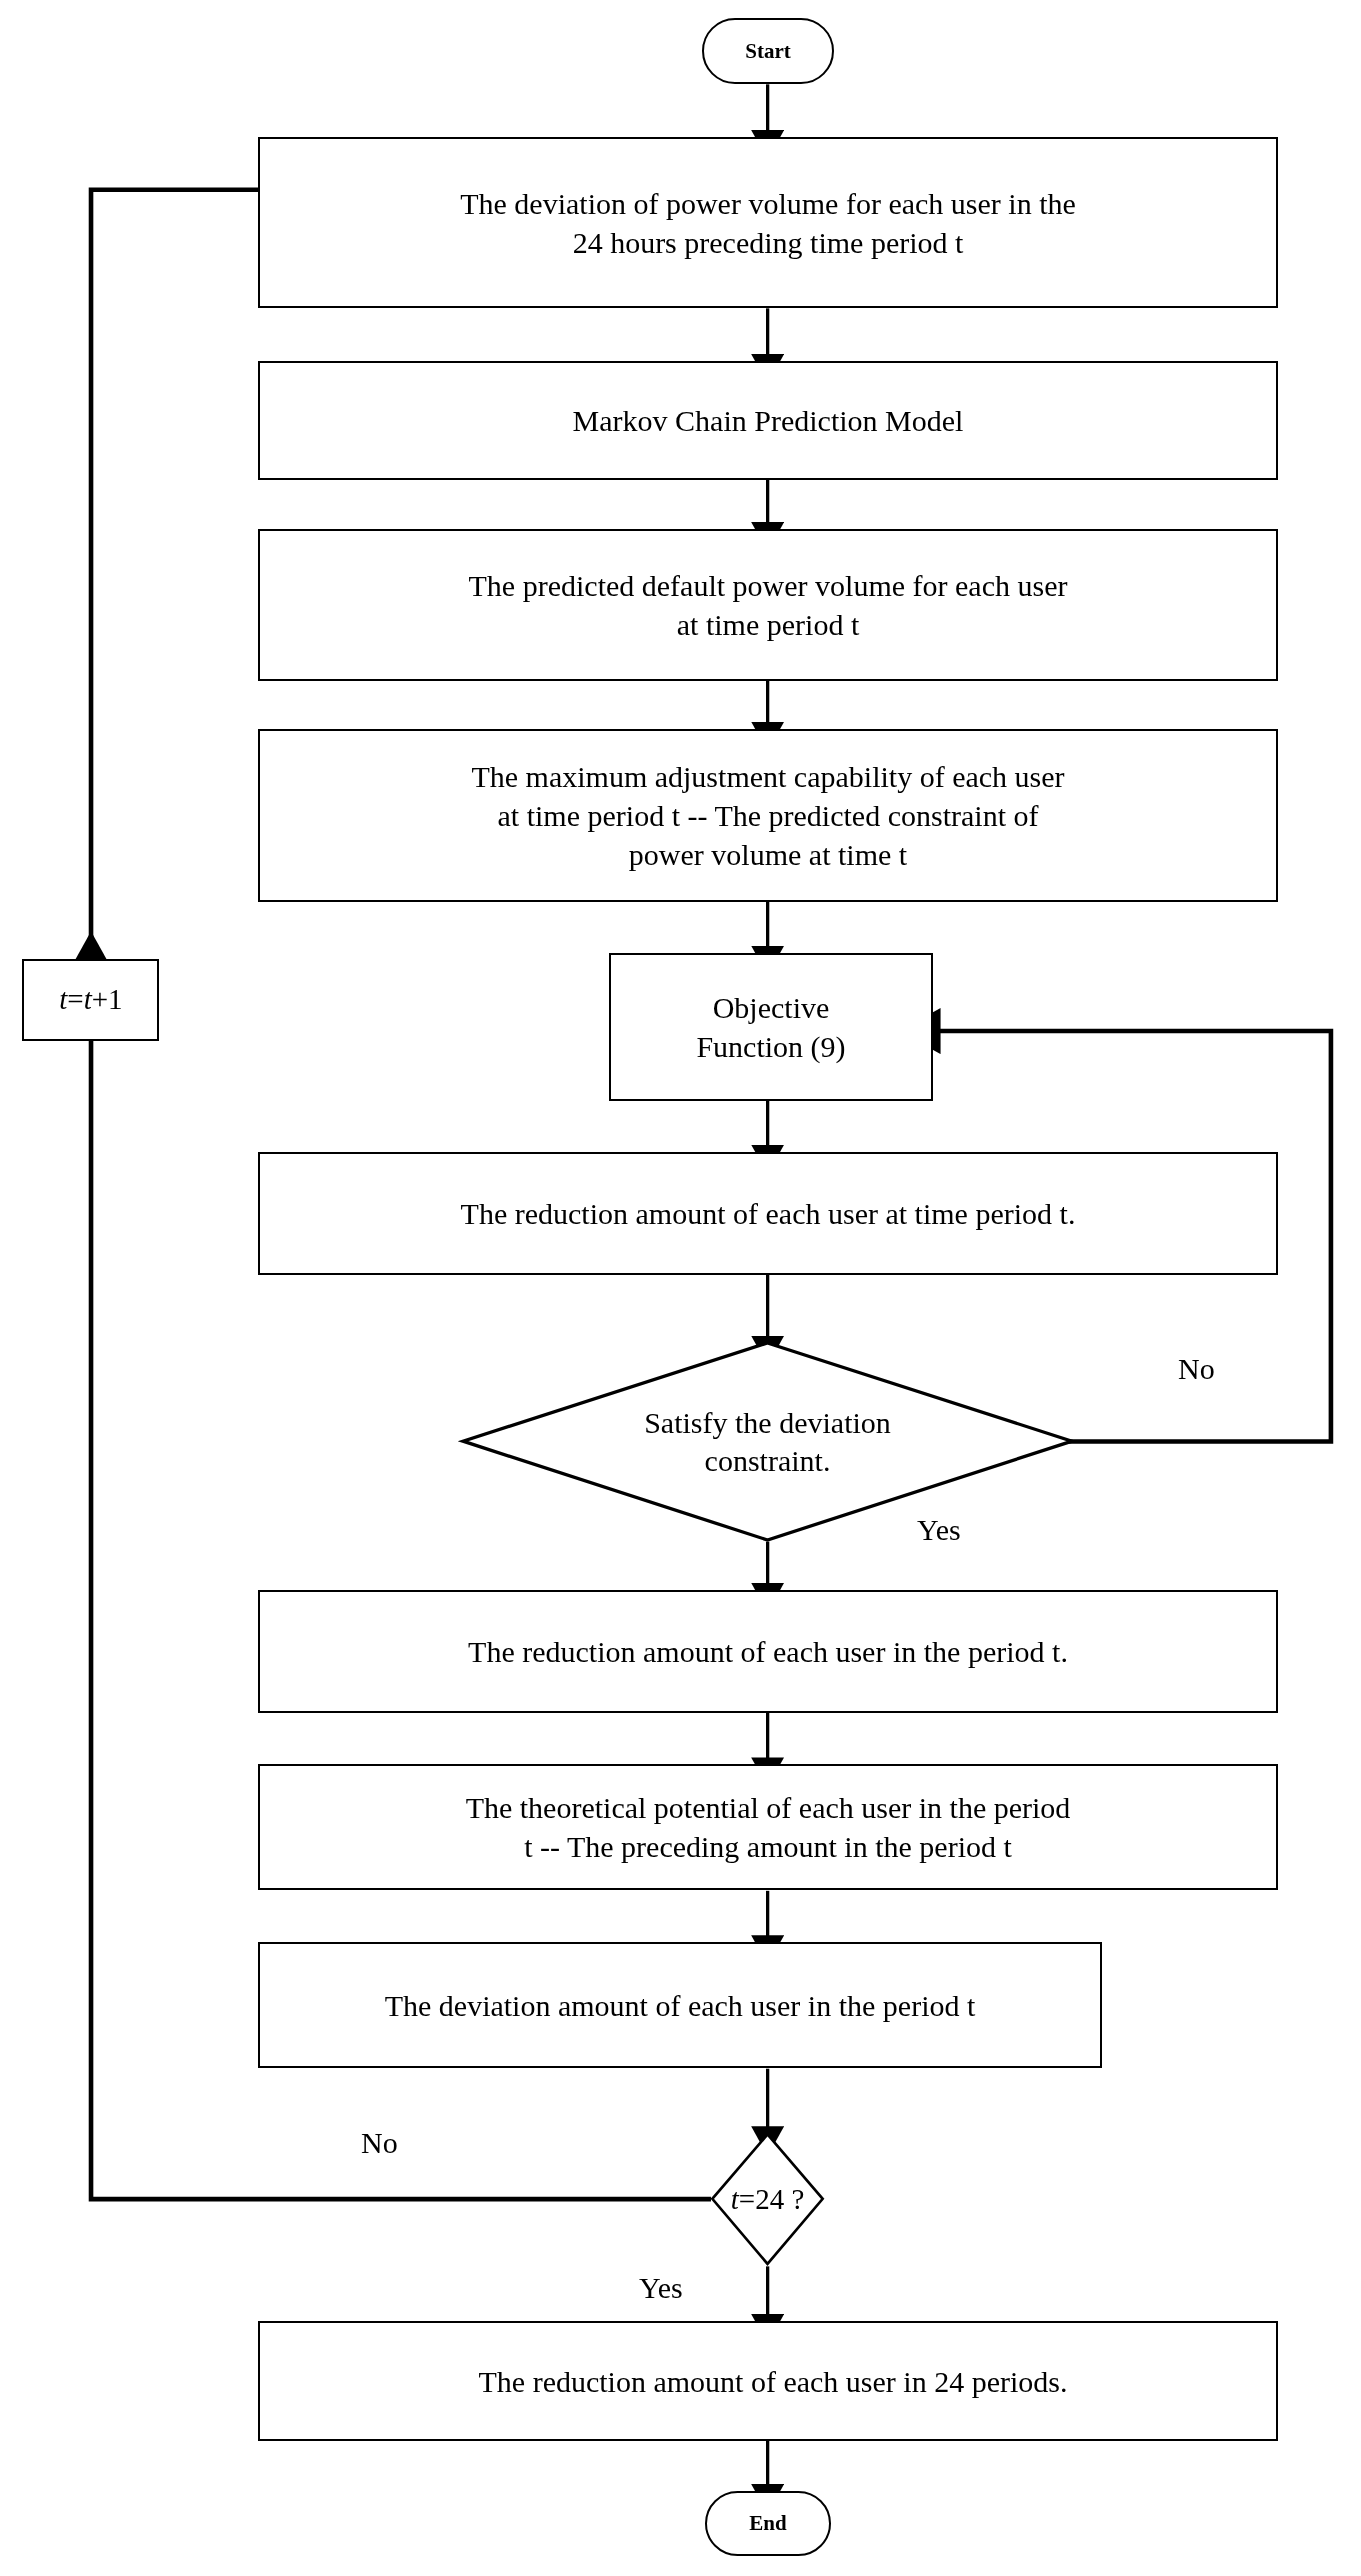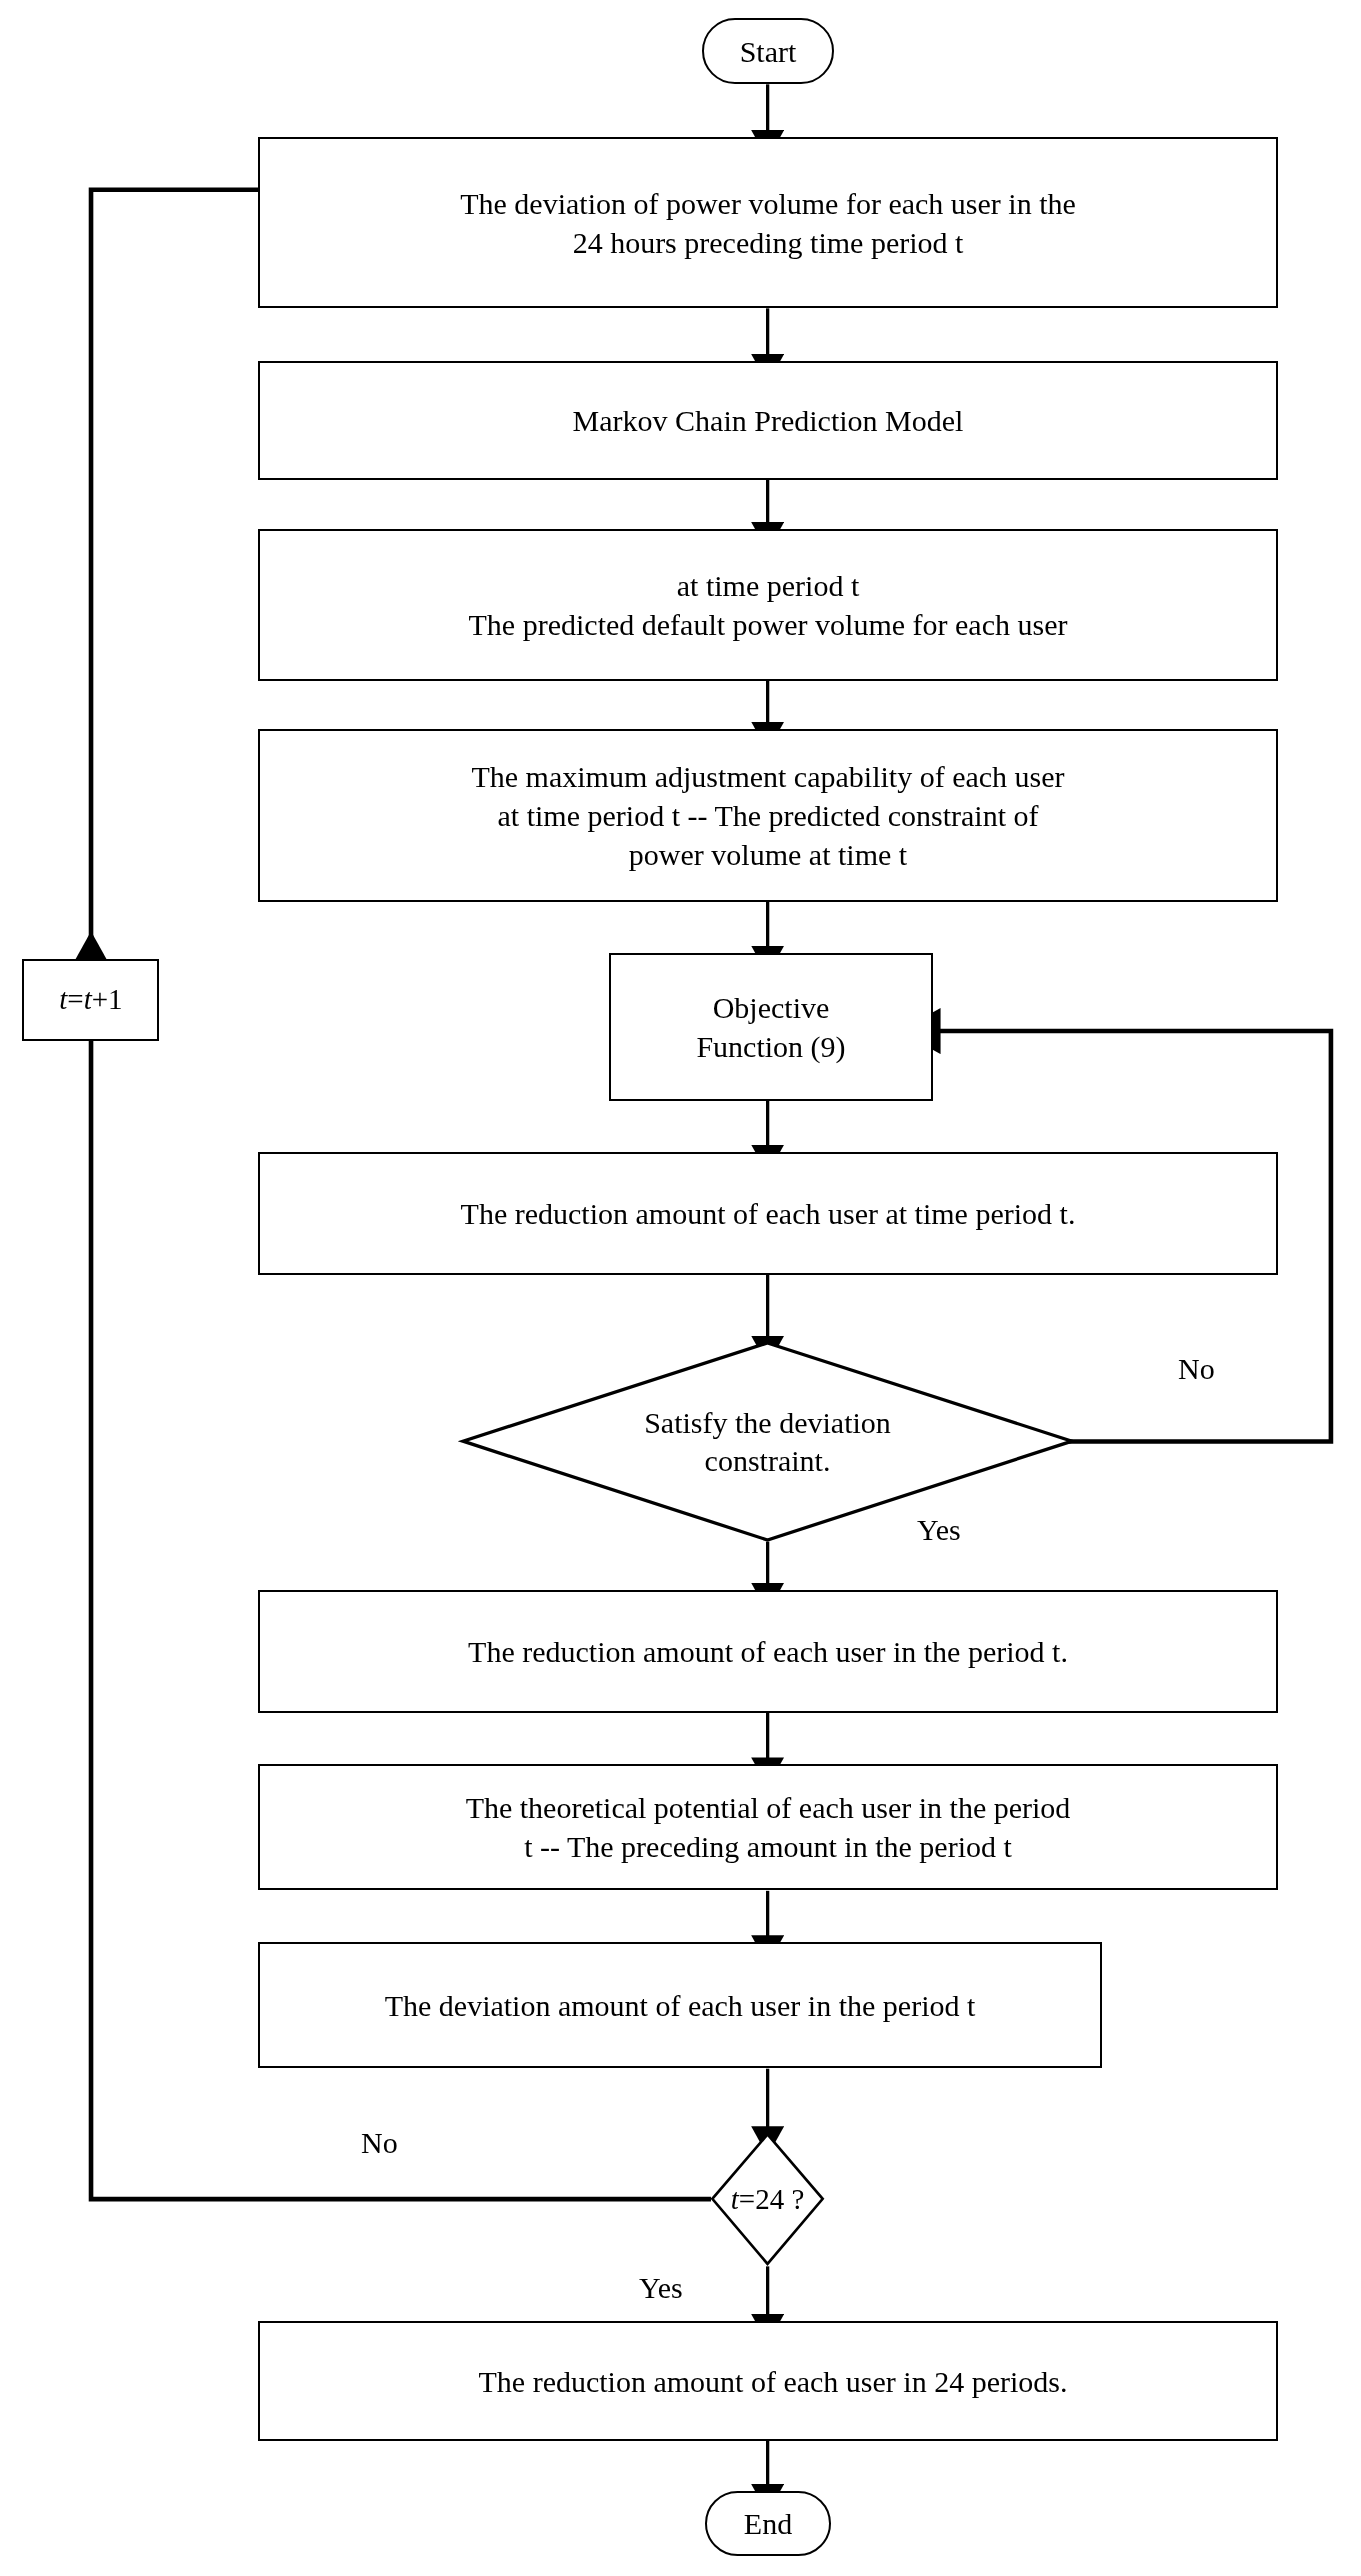--- a/index.html
+++ b/index.html
@@ -6,21 +6,21 @@
   body{font-family:"Liberation Serif",serif;color:#000;}
   #canvas{position:relative;width:1362px;height:2576px;background:#fff;overflow:hidden;}
 
   .node{position:absolute;box-sizing:border-box;display:flex;align-items:center;
         justify-content:center;text-align:center;background:#fff;}
 
   .proc{border:2px solid #000;}
   .proc .txt{font-size:30px;line-height:1.30;padding:0 9.2px;}
 
   .term{border:2px solid #000;border-radius:658px;}
-  .term .txt{font-size:30px;line-height:1.1;}
+  .term .txt{font-size:21px;line-height:1.1;font-weight:bold;}
 
   .small-proc{border:2px solid #000;}
   .small-proc .txt{font-size:28px;line-height:1.28;}
 
   .tbox .txt{font-size:29px;}
   .ital{font-style:italic;}
 
   .diamond-wrap{position:absolute;}
   .diamond-wrap svg{position:absolute;left:0;top:0;overflow:visible;}
   .diamond-label{position:absolute;left:0;top:0;width:100%;height:100%;
@@ -93,22 +93,22 @@
   </div>
 
   <div class="node proc" style="left:258px;top:361px;width:1020px;height:119px;">
     <div class="txt">
       <div>Markov Chain Prediction Model</div>
     </div>
   </div>
 
   <div class="node proc" style="left:258px;top:529px;width:1020px;height:152px;">
     <div class="txt">
+      <div>The predicted default power volume for each user</div>
       <div>at time period t</div>
-      <div>The predicted default power volume for each user</div>
     </div>
   </div>
 
   <div class="node proc" style="left:258px;top:729px;width:1020px;height:173px;">
     <div class="txt">
       <div>The maximum adjustment capability of each user</div>
       <div>at time period t -- The predicted constraint of</div>
       <div>power volume at time t</div>
     </div>
   </div>

